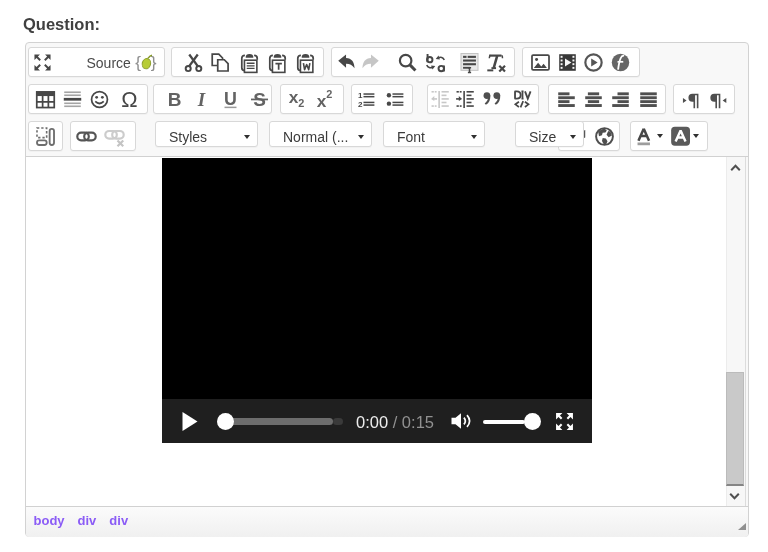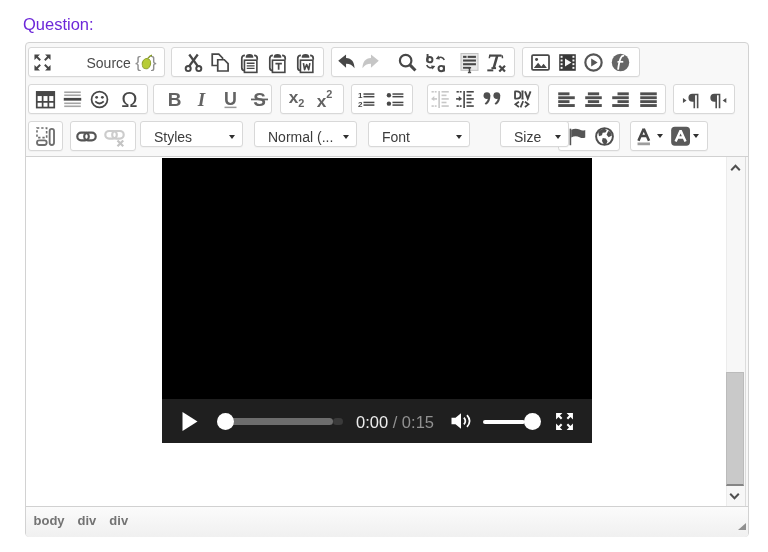--- a/index.html
+++ b/index.html
@@ -1,23 +1,23 @@
 <!DOCTYPE html>
 <html><head><meta charset="utf-8"><style>
 html,body{margin:0;padding:0;}
 body{width:768px;height:552px;background:#fff;font-family:"Liberation Sans",sans-serif;position:relative;overflow:hidden;}
 .abs{position:absolute;}
 svg{display:block;}
 .g{position:absolute;height:30px;background:#fff;border:1px solid #d8d8d8;border-radius:3px;box-sizing:border-box;box-shadow:0 1px 1px rgba(0,0,0,0.03);}
 .ic{position:absolute;width:23px;height:23px;}
-.combo{position:absolute;height:26px;background:#fff;border:1px solid #d8d8d8;border-radius:3px;box-sizing:border-box;box-shadow:0 1px 1px rgba(0,0,0,0.03);}
+.combo{position:absolute;height:26px;background:#fff;border:1px solid #d8d8d8;border-radius:3px;box-sizing:border-box;box-shadow:0 1px 1px rgba(0,0,0,0.03);margin-left:15px;}
 .combo .txt{position:absolute;left:13px;top:6.5px;font-size:14px;color:#3c3c3c;white-space:nowrap;overflow:hidden;}
 .caret{position:absolute;width:0;height:0;border-left:3.3px solid transparent;border-right:3.3px solid transparent;border-top:4.4px solid #2f2f2f;}
 </style></head><body>
-<div class="abs" style="left:23px;top:14.5px;font-size:16.5px;font-weight:normal;color:#6d28d9;">Question:</div>
+<div class="abs" style="left:23px;top:14.5px;font-size:16.5px;font-weight:bold;color:#404040;">Question:</div>
 <div class="abs" style="left:25px;top:42px;width:722px;height:493px;border:1px solid #d2d2d2;border-radius:4px;background:#f8f8f8;"></div>
 <div class="g" style="left:28px;top:47px;width:137px;"></div>
 <div class="g" style="left:171px;top:47px;width:153px;"></div>
 <div class="g" style="left:331px;top:47px;width:184px;"></div>
 <div class="g" style="left:522px;top:47px;width:118px;"></div>
 <div class="g" style="left:28px;top:84px;width:120px;"></div>
 <div class="g" style="left:153px;top:84px;width:119px;"></div>
 <div class="g" style="left:280px;top:84px;width:64px;"></div>
 <div class="g" style="left:351px;top:84px;width:62px;"></div>
 <div class="g" style="left:427px;top:84px;width:112px;"></div>
@@ -452,13 +452,13 @@
     </svg>
   </div>
 <div class="abs" style="left:725.9px;top:372px;width:18.6px;height:113.5px;background:#c9c9c9;border:1px solid #bbb;border-bottom:2px solid #858585;box-sizing:border-box;"></div>
 <div class="abs" style="left:729px;top:492px;">
     <svg width="11" height="8" viewBox="0 0 11 8">
       <path d="M1.2 1.8l4.3 4.4 4.3-4.4" stroke="#505050" stroke-width="2" fill="none"></path>
     </svg>
   </div>
 <div class="abs" style="left:744.5px;top:156.5px;width:1px;height:349px;background:#dcdcdc;"></div>
 <div class="abs" style="left:26px;top:505.5px;width:722px;height:31px;border-top:1px solid #d1d1d1;background:linear-gradient(#fbfbfb,#f0f0f0);box-sizing:border-box;border-radius:0 0 3px 3px;"></div>
-<div class="abs" style="left:33.5px;top:513px;font-size:13px;font-weight:bold;color:#737373;">body<span style="margin-left:13px;">div</span><span style="margin-left:13px;">div</span></div>
+<div class="abs" style="left:33.5px;top:513px;font-size:13px;font-weight:bold;color:#8b5cf6;">body<span style="margin-left:13px;">div</span><span style="margin-left:13px;">div</span></div>
 <div class="abs" style="left:737.5px;top:523px;width:0;height:0;border-left:8.8px solid transparent;border-bottom:7.8px solid #909090;"></div>
 </body></html>

